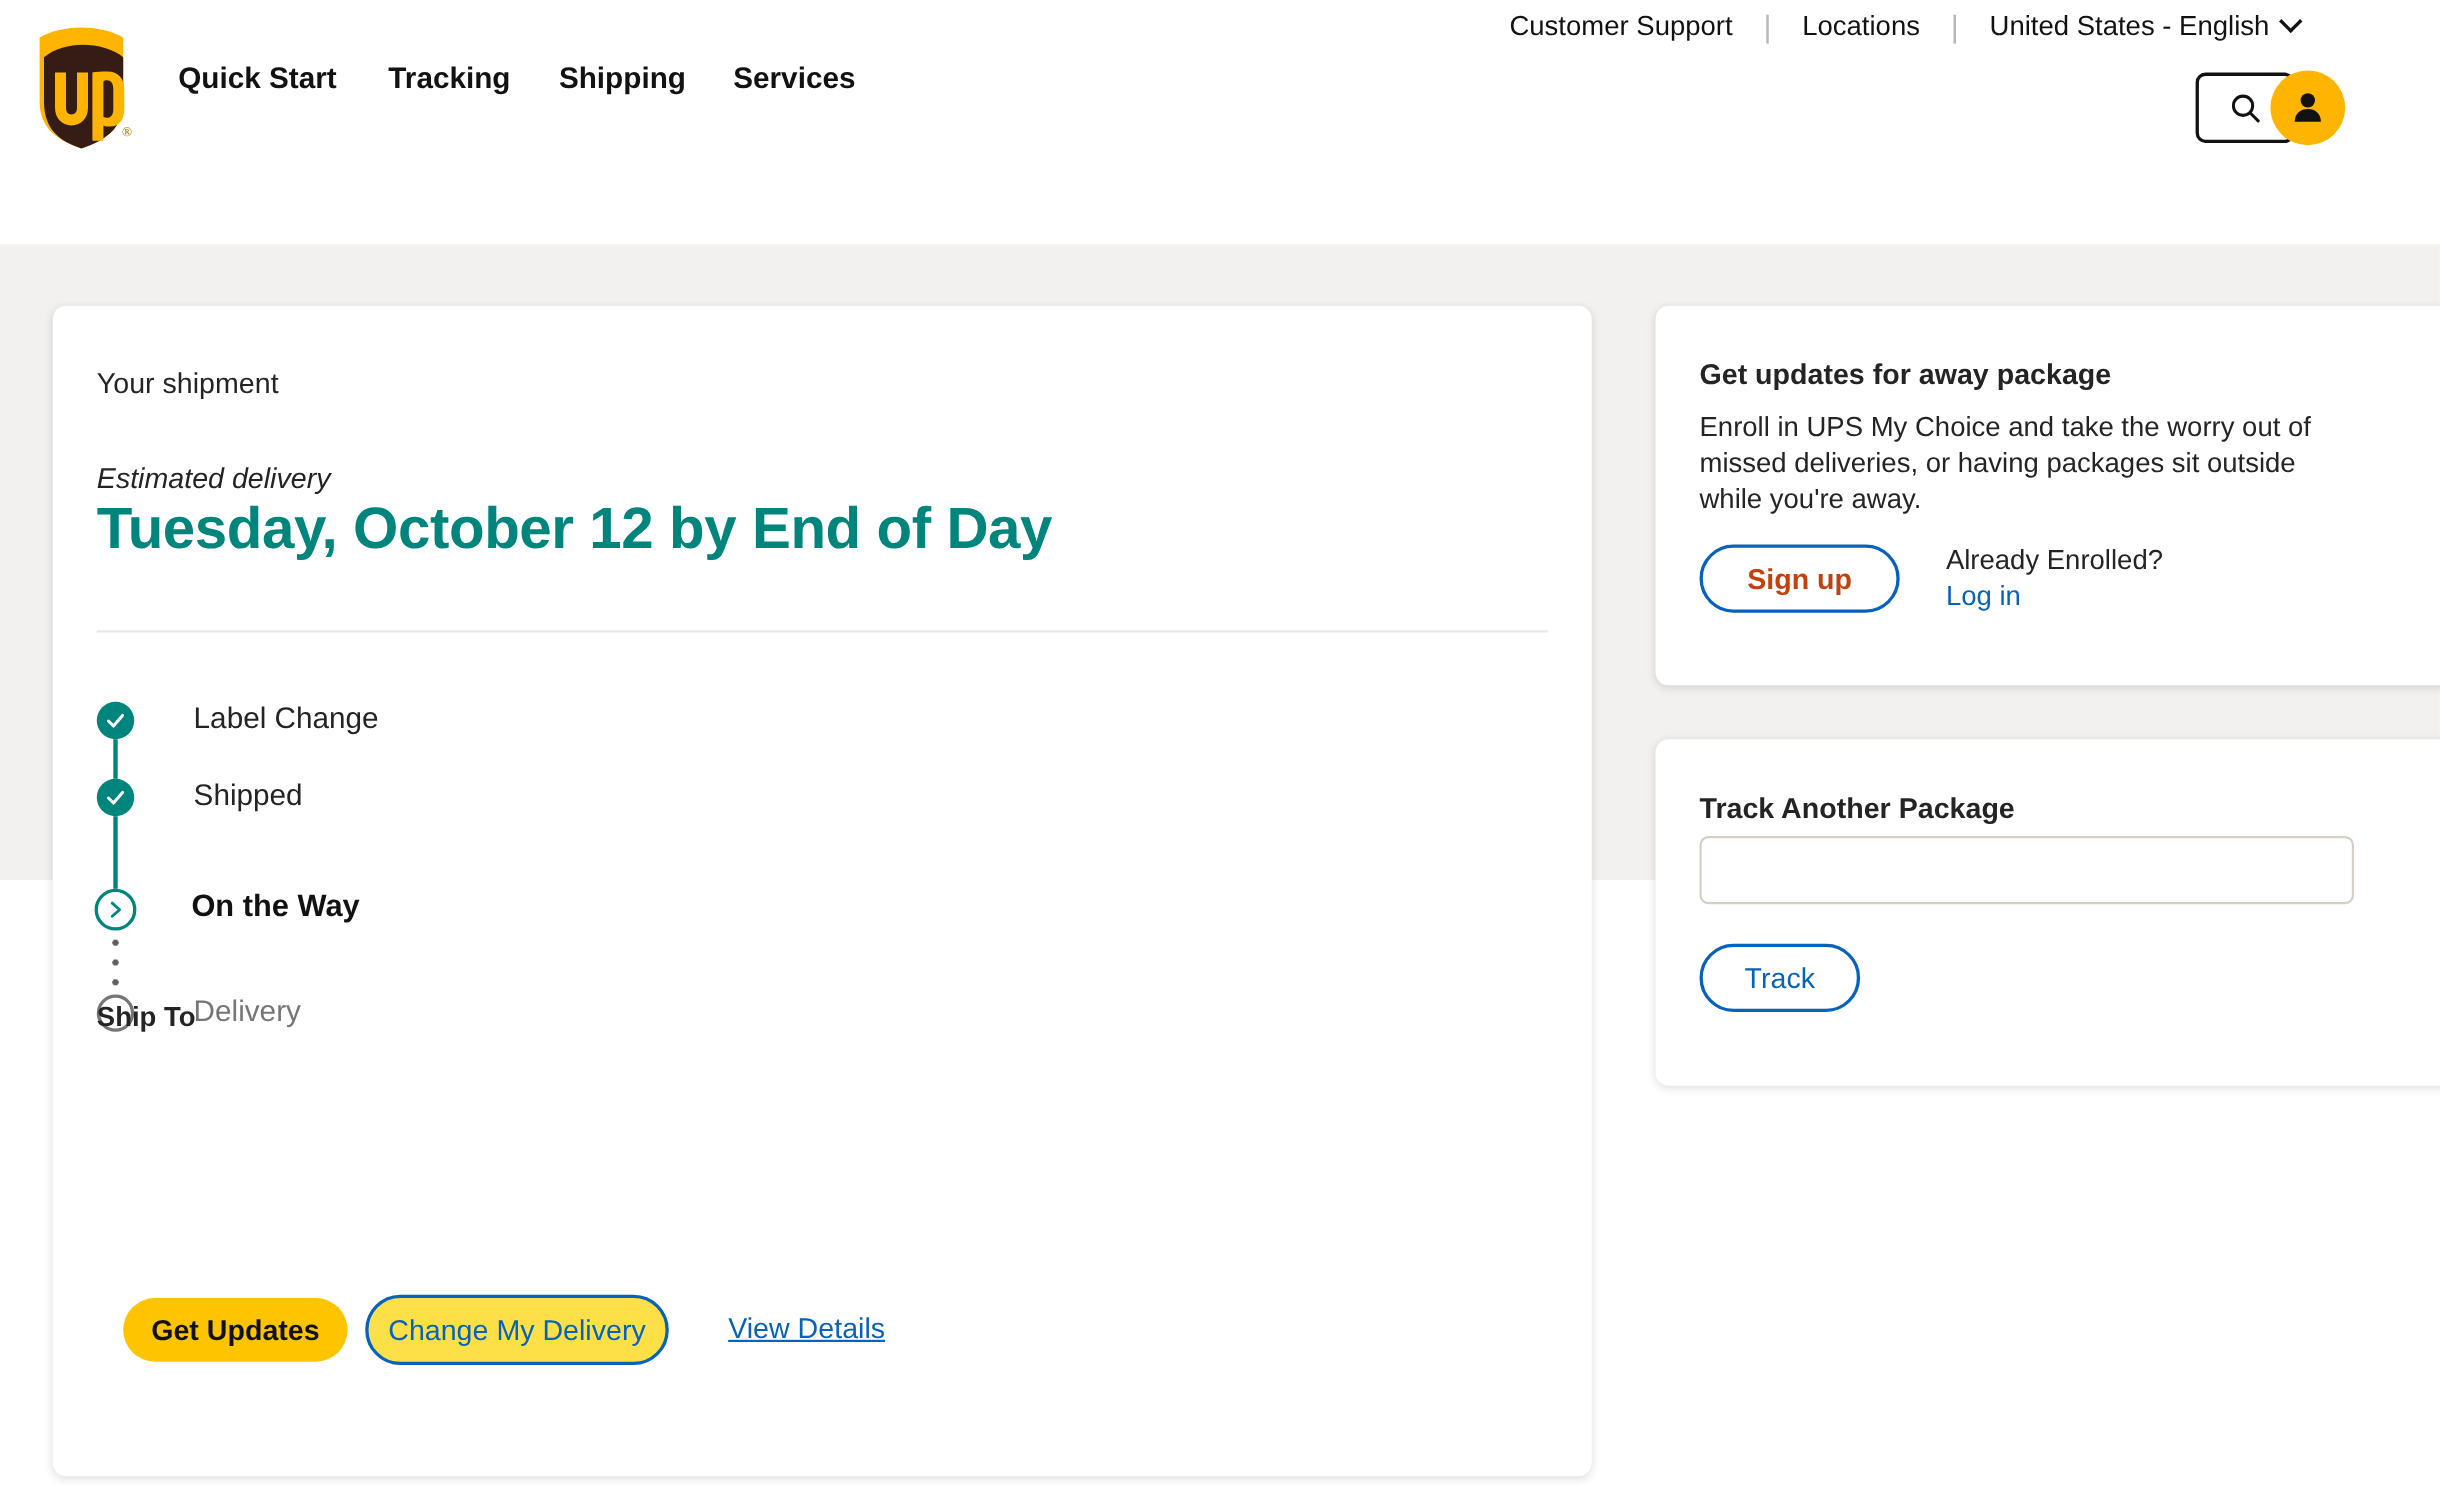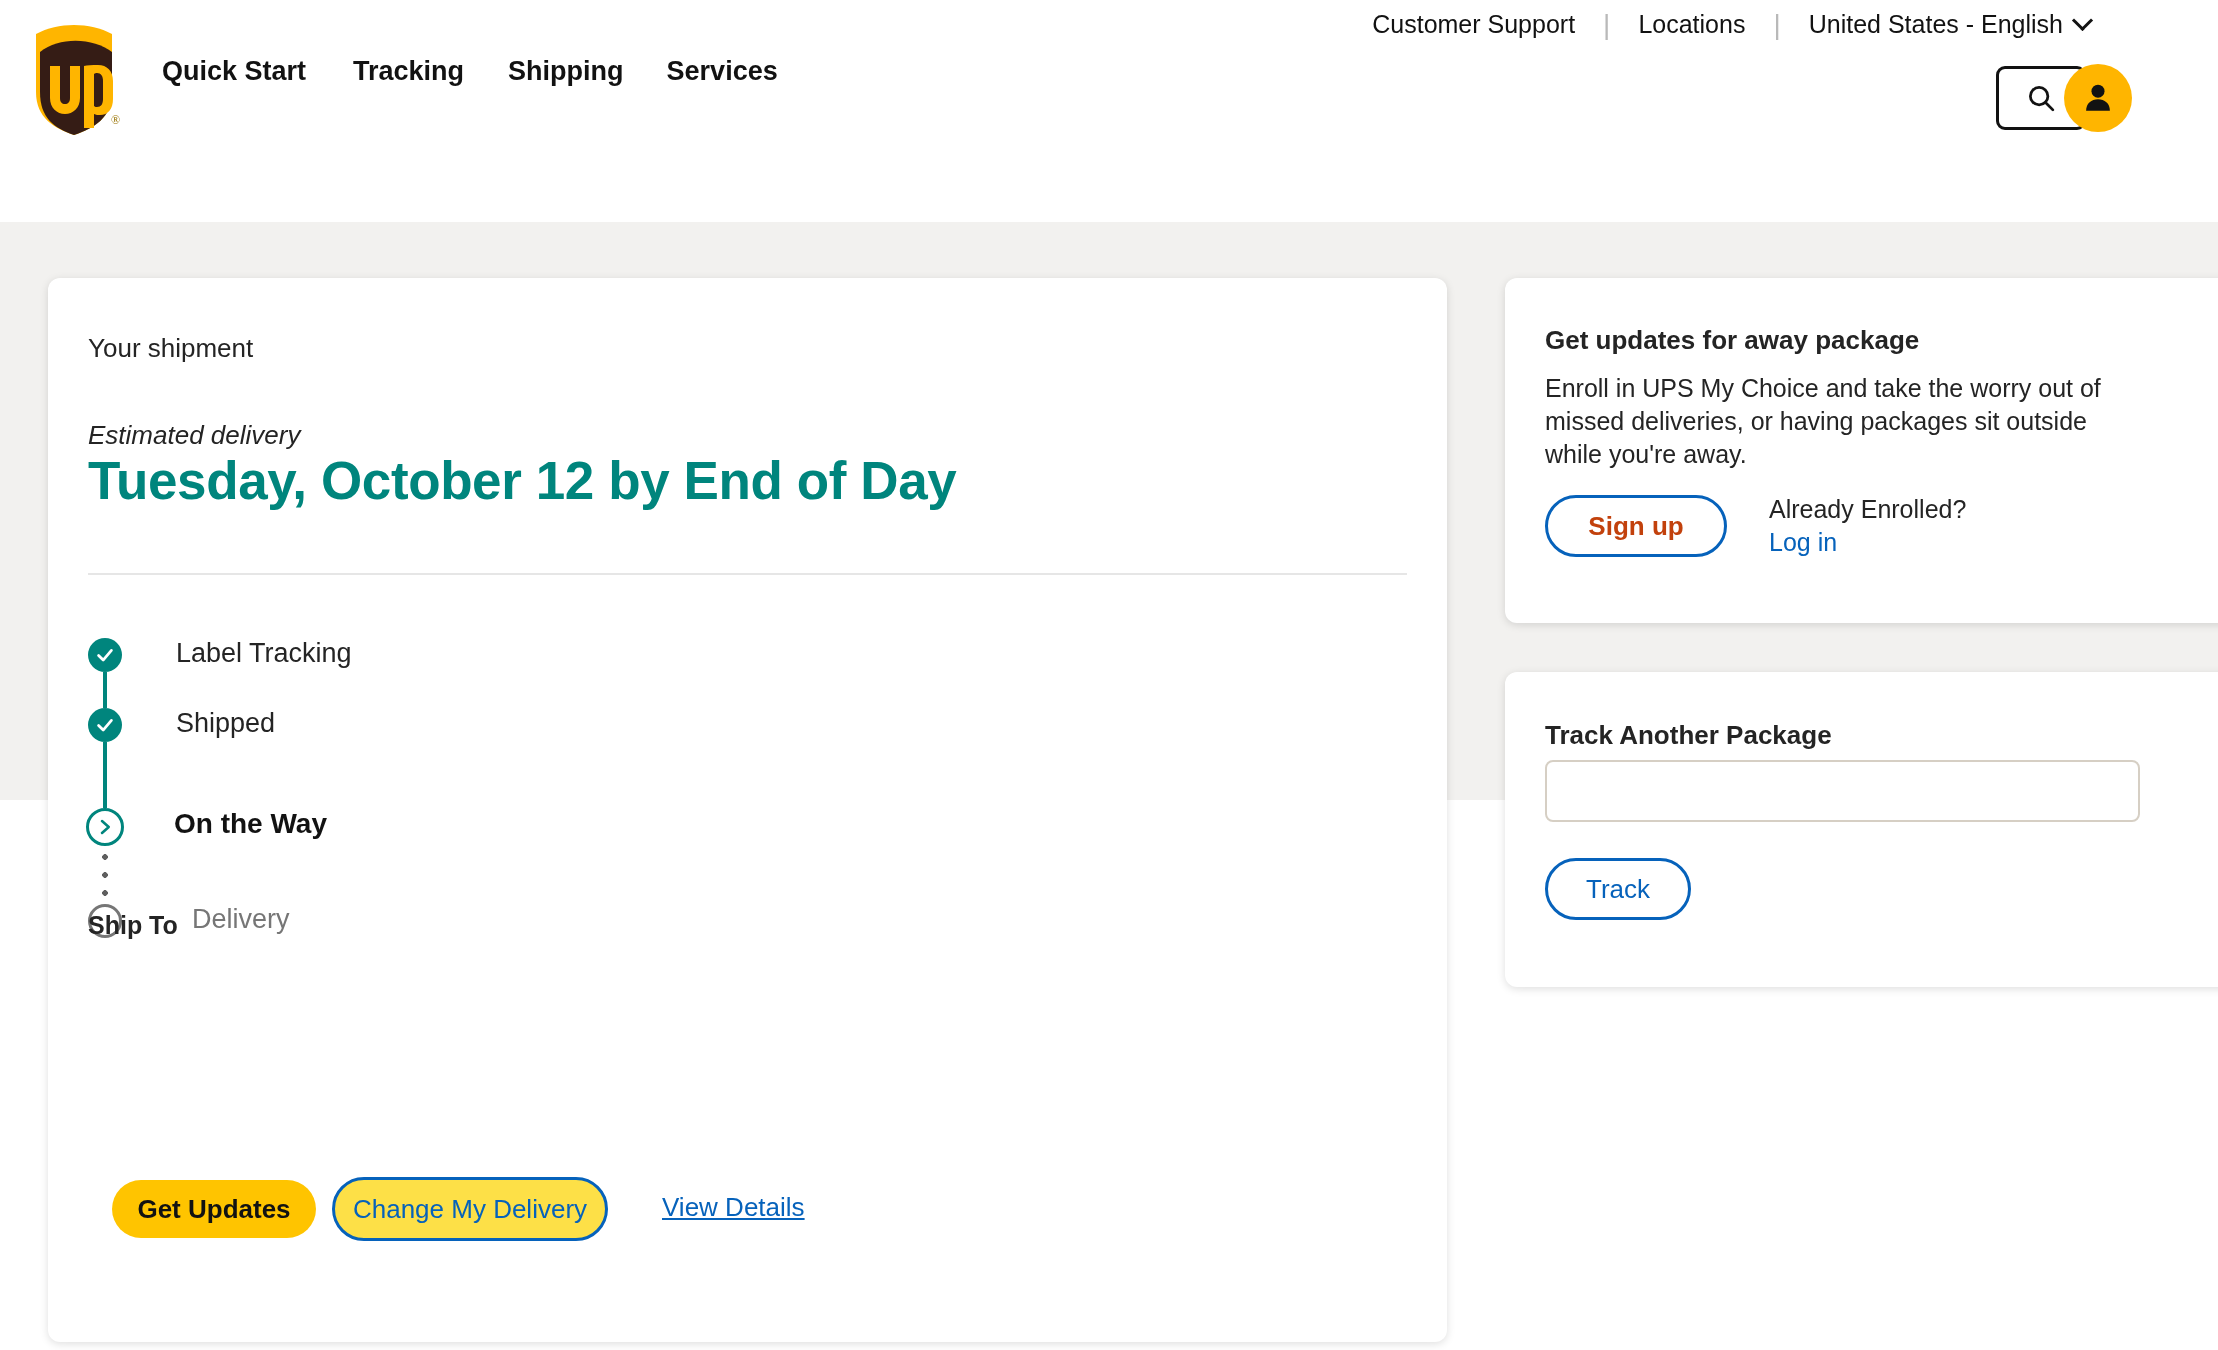--- a/index.html
+++ b/index.html
@@ -286,21 +286,21 @@
     <div class="connector-solid" style="left:15px; top:104px; height:66px;"></div>
     <div class="connector-dotted" style="left:14px; top:210px; height:56px;"></div>
 
     <div class="track-node" style="top:0;">
       <div class="node-done">
         <svg viewBox="0 0 24 24" fill="none" stroke="#ffffff" stroke-width="3" stroke-linecap="round" stroke-linejoin="round">
           <polyline points="5,12.5 10,17.5 19,7"></polyline>
         </svg>
       </div>
     </div>
-    <div class="track-label" style="left:88px; top:0px;">Label Tracking</div>
+    <div class="track-label" style="left:88px; top:0px;">Label Change</div>
 
     <div class="track-node" style="top:70px;">
       <div class="node-done">
         <svg viewBox="0 0 24 24" fill="none" stroke="#ffffff" stroke-width="3" stroke-linecap="round" stroke-linejoin="round">
           <polyline points="5,12.5 10,17.5 19,7"></polyline>
         </svg>
       </div>
     </div>
     <div class="track-label" style="left:88px; top:70px;">Shipped</div>
 
@@ -309,21 +309,21 @@
         <svg viewBox="0 0 24 24" fill="none" stroke="#00857d" stroke-width="3.4" stroke-linecap="round" stroke-linejoin="round">
           <polyline points="8,4 17,12 8,20"></polyline>
         </svg>
       </div>
     </div>
     <div class="track-label current" style="left:86px; top:170px;">On the Way</div>
 
     <div class="track-node" style="top:266px;">
       <div class="node-future"></div>
     </div>
-    <div class="track-label future" style="left:104px; top:266px;">Delivery</div>
+    <div class="track-label future" style="left:88px; top:266px;">Delivery</div>
   </div>
 
   <div class="ship-to">Ship To</div>
 
   <div class="actions">
     <button class="btn btn-primary">Get Updates</button>
     <button class="btn btn-outline">Change My Delivery</button>
     <a class="link-view" href="#">View Details</a>
   </div>
 </div>

